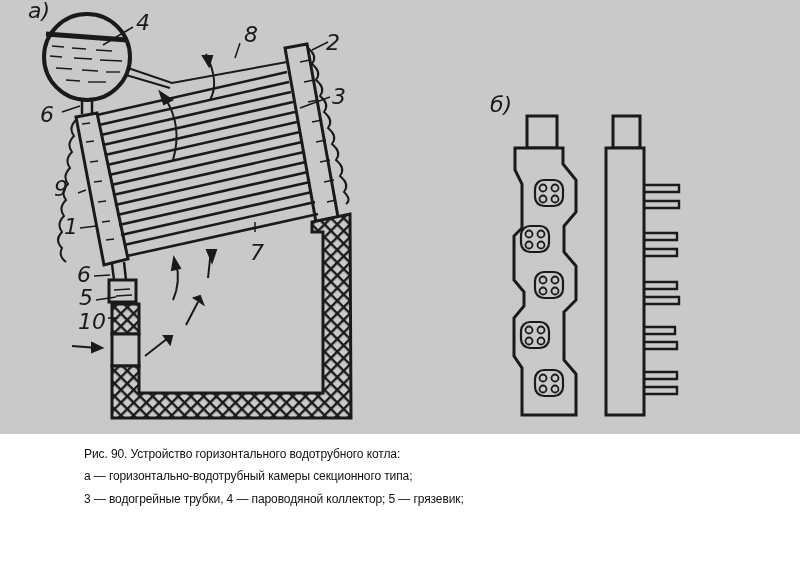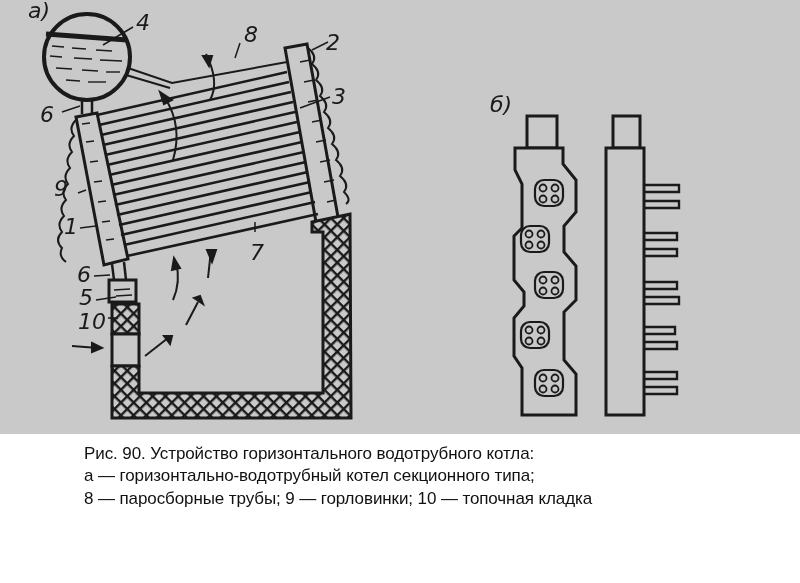--- a/index.html
+++ b/index.html
@@ -1,19 +1,19 @@
 <!DOCTYPE html>
 <html><head>
 <meta charset="utf-8">
 <style>
   html, body { margin: 0; padding: 0; background: #ffffff; }
   body { width: 800px; height: 583px; position: relative; overflow: hidden; font-family: "Liberation Sans", sans-serif; }
   .figure { position: absolute; left: 0; top: 0; width: 800px; height: 434px; background: #c9c9c9; }
   .figure svg { position: absolute; left: 0; top: 0; }
-  .caption { position: absolute; left: 84px; top: 443px; width: 700px; color: #111; font-size: 17px; line-height: 22.4px; }
+  .caption { position: absolute; left: 84px; top: 443px; width: 700px; color: #111; font-size: 12px; line-height: 22.4px; }
   .caption div { white-space: nowrap; letter-spacing: -0.1px; }
   .lbl { font-family: "DejaVu Sans", sans-serif; font-style: italic; font-size: 22px; fill: #1a1a1a; }
 </style>
 </head>
 <body>
 
 <div class="figure">
   <svg width="800" height="434" viewBox="0 0 800 434">
     <defs>
       <pattern id="hatch" width="9" height="9" patternUnits="userSpaceOnUse" patternTransform="rotate(45)">
@@ -205,15 +205,15 @@
         <path d="M644 342 L677 342 L677 349 L644 349"></path>
         <path d="M644 372 L677 372 L677 379 L644 379"></path>
         <path d="M644 387 L677 387 L677 394 L644 394"></path>
       </g>
     </g>
   </svg>
 </div>
 
 <div class="caption">
   <div>Рис. 90. Устройство горизонтального водотрубного котла:</div>
-  <div>а — горизонтально-водотрубный котел секционного типа;</div>
-  <div>8 — паросборные трубы; 9 — горловинки; 10 — топочная кладка</div>
+  <div>а — горизонтально-водотрубный камеры секционного типа;</div>
+  <div>3 — водогрейные трубки, 4 — пароводяной коллектор; 5 — грязевик;</div>
 </div>
 
 </body></html>

